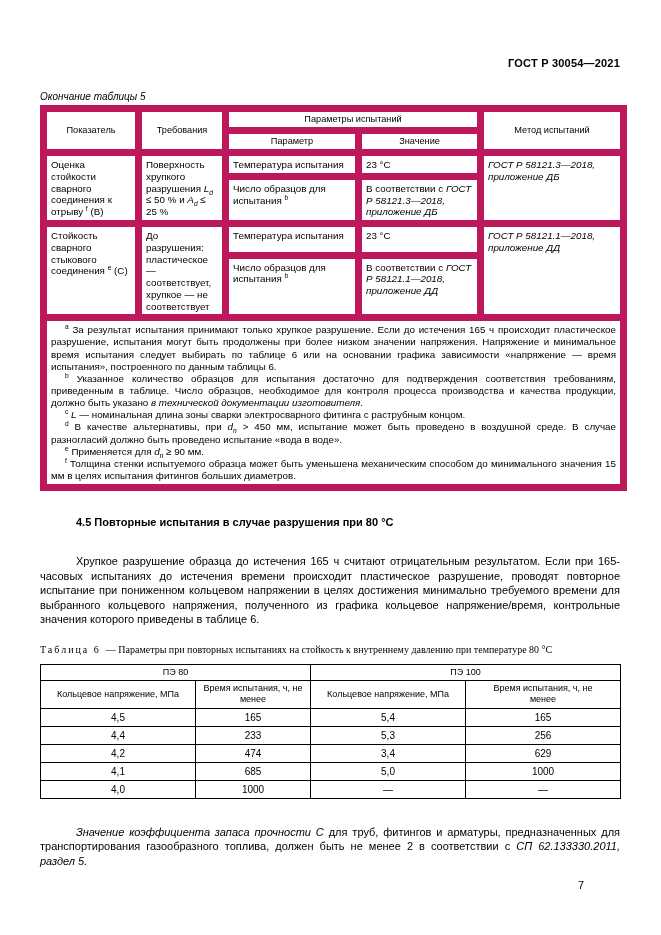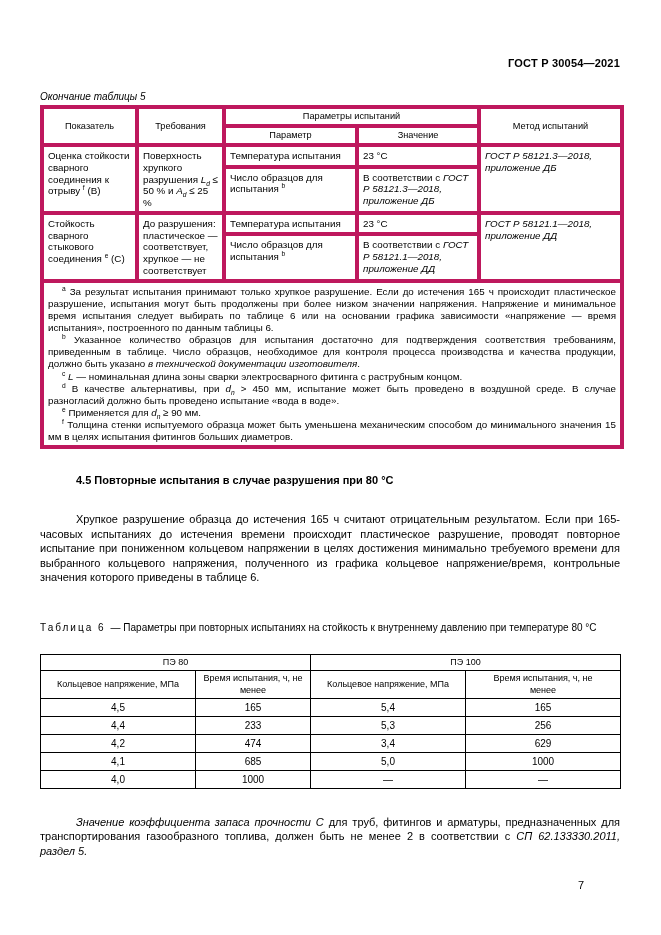--- a/index.html
+++ b/index.html
@@ -17,34 +17,34 @@
     background:#fff;
   }
   sup,sub { font-size:0.68em; line-height:0; }
 
   .doc-num { text-align:right; font-size:11px; font-weight:700; letter-spacing:.2px; }
 
   .cont-label { margin-top:22px; margin-bottom:3px; font-size:10px; font-style:italic; }
 
   table { border-collapse:collapse; width:100%; table-layout:fixed; }
   .t5 { font-size:9.8px; line-height:1.2; }
-  .t5 th,.t5 td { border:4px solid #be185d; padding:3px 4px 2px; vertical-align:top; text-align:left; word-wrap:break-word; }
+  .t5 th,.t5 td { border:7px solid #be185d; padding:3px 4px 2px; vertical-align:top; text-align:left; word-wrap:break-word; }
   .t5 thead th { text-align:center; vertical-align:middle; font-weight:400; font-size:9.2px; padding:2px 3px; }
   .t5 thead th.th-method { padding:2px 30px; }
   .c-center { text-align:center; }
   .fn-cell { padding:4px 6px 6px; }
   .fn { text-align:justify; text-indent:14px; line-height:1.24; font-size:9.8px; }
 
   .h45 { margin-top:25px; padding-left:36px; font-size:11px; font-weight:700; }
   .para { margin-top:26px; font-size:11px; line-height:1.32; text-align:justify; text-indent:36px; }
 
-  .t6cap { margin-top:36px; font-size:10px; line-height:1.32; text-align:justify; }
+  .t6cap { margin-top:16px; font-size:10px; line-height:1.32; text-align:justify;font-family:Liberation Serif, serif; }
   .cap-label { letter-spacing:2px; margin-right:5px; }
 
-  .t6 { margin-top:20px; font-size:10px; }
+  .t6 { margin-top:8px; font-size:10px; }
   .t6 th,.t6 td { border:1px solid #000; padding:2px 3px; text-align:center; vertical-align:middle; }
   .t6 thead th { font-weight:400; font-size:9px; line-height:1.25; }
   .t6 tbody td { height:18px; }
   .nw { display:inline-block; max-width:100px; }
 
   .h5 { margin-top:22px; padding-left:36px; font-size:12.5px; font-weight:700; }
 
   .page-num { position:absolute; right:77px; bottom:44px; font-size:11px; }
 </style>
 </head>

